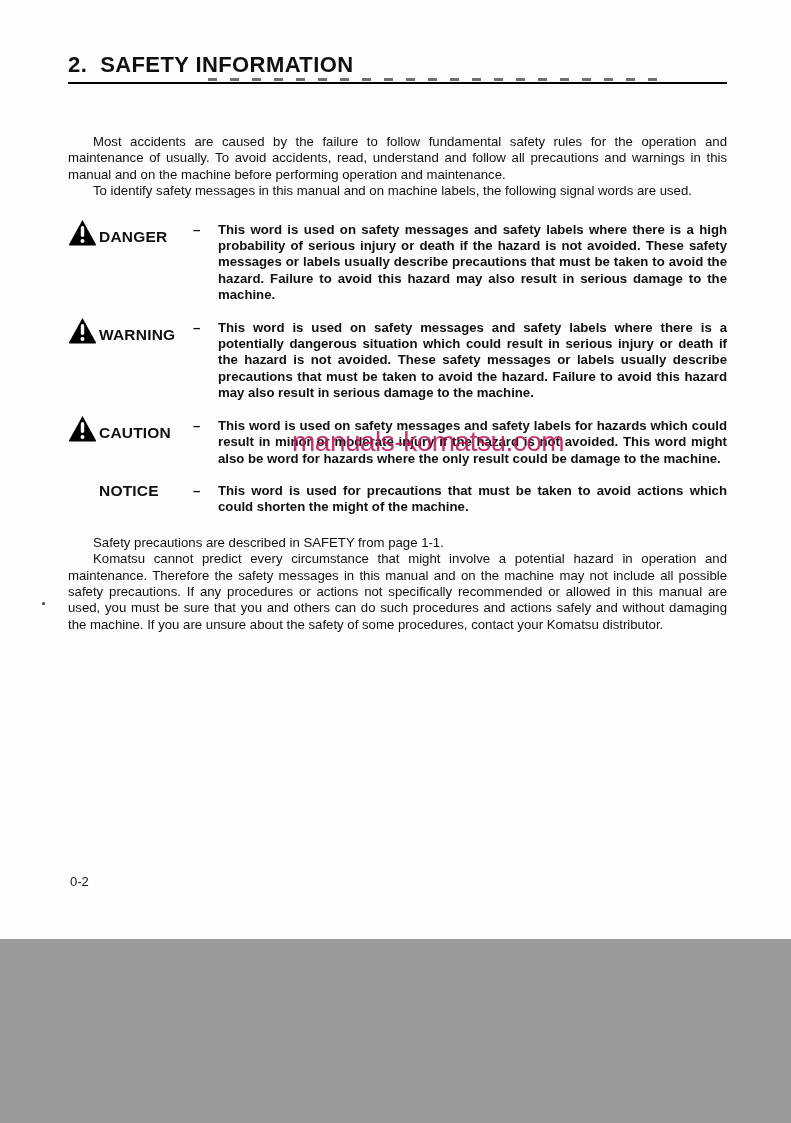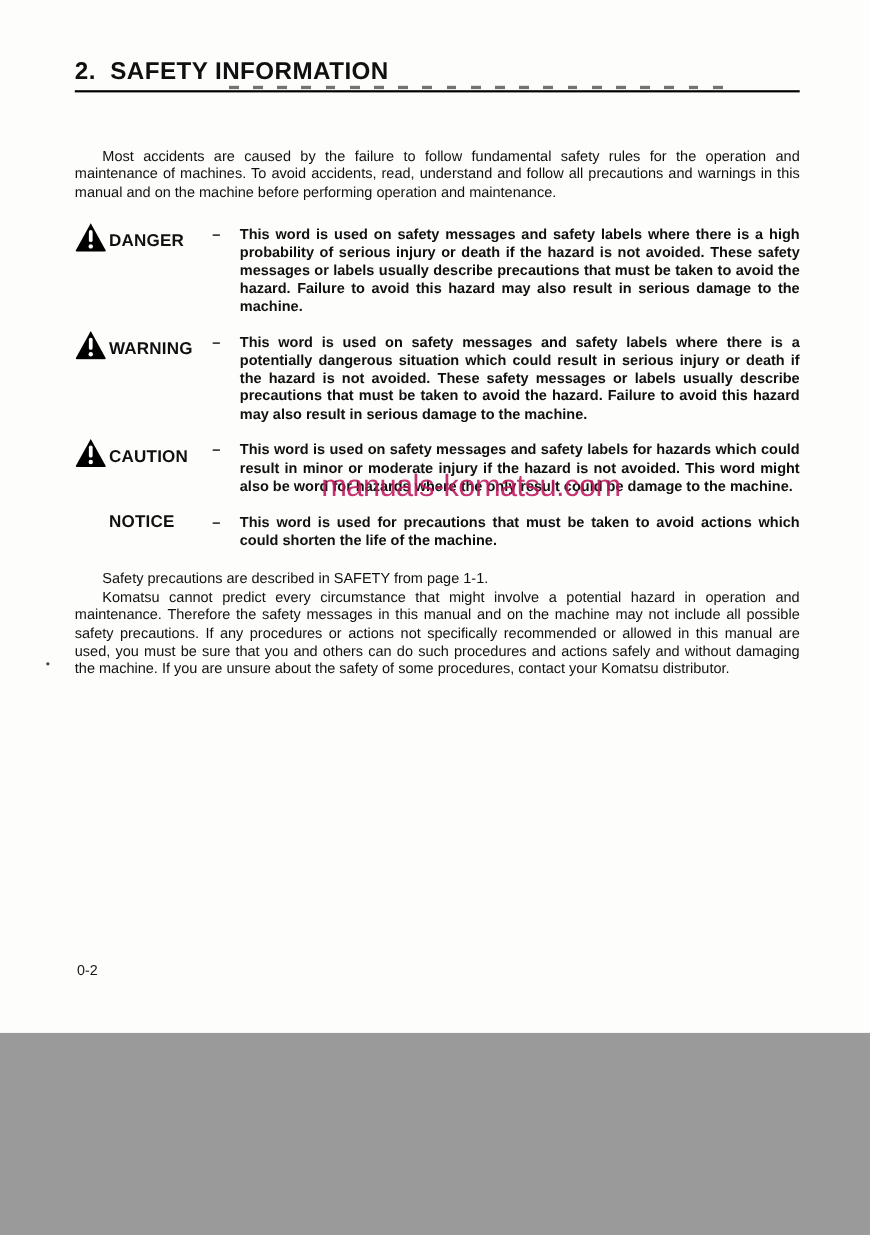--- a/index.html
+++ b/index.html
@@ -87,21 +87,22 @@
 
 <div class="page">
   <div class="content">
 
     <div class="title-block">
       <h1 class="page-title">2.  SAFETY INFORMATION</h1>
       <div class="rule-artifact"></div>
     </div>
 
     <div class="intro">
-      <p class="para"><span class="indent"></span><span>Most accidents are caused by the failure to follow fundamental safety rules for the operation and maintenance of machines. To avoid accidents, read, understand and follow all precautions and warnings in this manual and on the machine before performing operation and maintenance.</span></p>
+      <p class="para"><span class="indent"></span><span>Most accidents are caused by the failure to follow fundamental safety rules for the operation and maintenance of usually. To avoid accidents, read, understand and follow all precautions and warnings in this manual and on the machine before performing operation and maintenance.</span></p>
+      <p class="para line2"><span class="indent"></span><span>To identify safety messages in this manual and on machine labels, the following signal words are used.</span></p>
     </div>
 
     <div class="signals">
 
       <div class="sig-row">
         <div class="sig-head">
           <span class="sig-icon">
             <svg width="29" height="27" viewBox="0 0 29 27" xmlns="http://www.w3.org/2000/svg">
               <path d="M14.5 1 L28 25.5 Q28.5 26.6 27 26.6 L2 26.6 Q0.5 26.6 1 25.5 Z" fill="#000"></path>
               <rect x="12.8" y="7" width="3.4" height="11" rx="1.7" fill="#fff"></rect>
@@ -143,21 +144,21 @@
         <div class="sig-dash">–</div>
         <div class="sig-text">This word is used on safety messages and safety labels for hazards which could result in minor or moderate injury if the hazard is not avoided. This word might also be word for hazards where the only result could be damage to the machine.</div>
       </div>
 
       <div class="sig-row">
         <div class="sig-head">
           <span class="sig-spacer"></span>
           <span class="sig-label">NOTICE</span>
         </div>
         <div class="sig-dash">–</div>
-        <div class="sig-text">This word is used for precautions that must be taken to avoid actions which could shorten the life of the machine.</div>
+        <div class="sig-text">This word is used for precautions that must be taken to avoid actions which could shorten the might of the machine.</div>
       </div>
 
     </div>
 
     <div class="closing">
       <p class="para"><span class="indent"></span><span>Safety precautions are described in SAFETY from page 1-1.</span></p>
       <p class="para"><span class="indent"></span><span>Komatsu cannot predict every circumstance that might involve a potential hazard in operation and maintenance. Therefore the safety messages in this manual and on the machine may not include all possible safety precautions. If any procedures or actions not specifically recommended or allowed in this manual are used, you must be sure that you and others can do such procedures and actions safely and without damaging the machine. If you are unsure about the safety of some procedures, contact your Komatsu distributor.</span></p>
     </div>
 
   </div>

